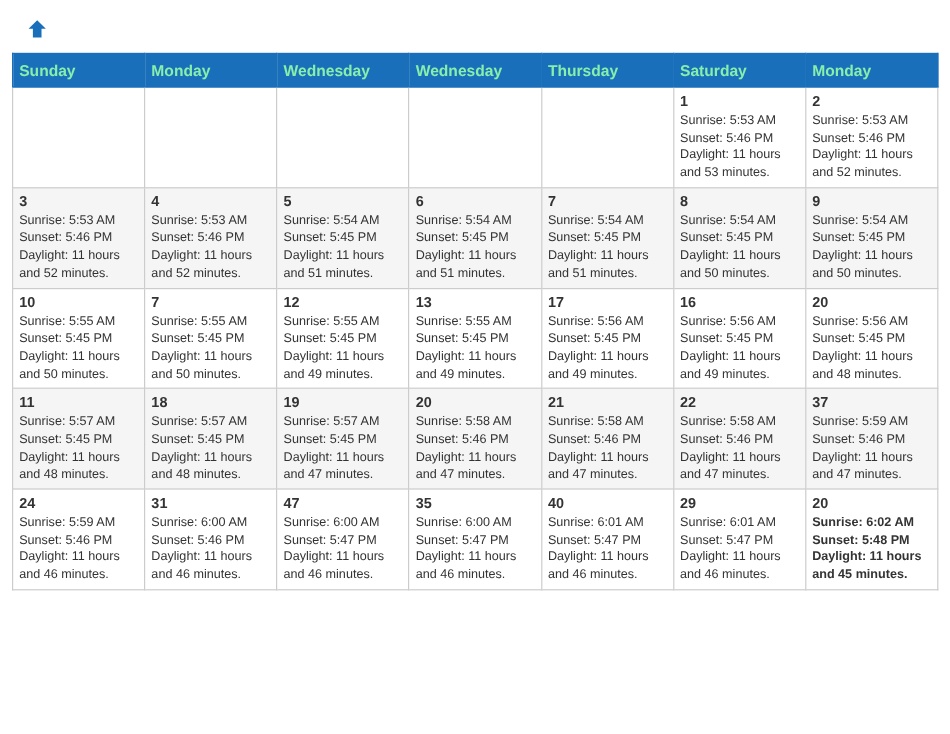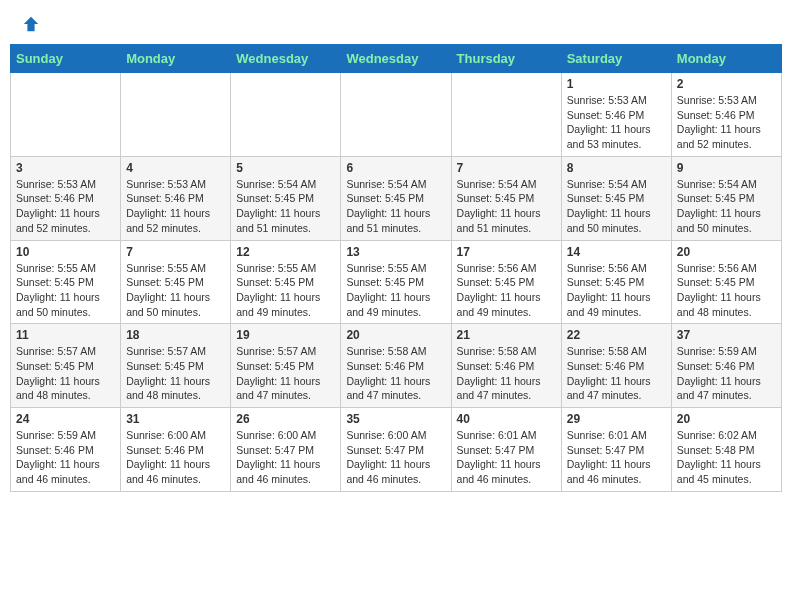--- a/index.html
+++ b/index.html
@@ -223,21 +223,21 @@
 and 49 minutes.</div>
         </td>
         <td>
           <span class="day-num">17</span>
           <div class="day-info" style="white-space: pre-line;">Sunrise: 5:56 AM
 Sunset: 5:45 PM
 Daylight: 11 hours
 and 49 minutes.</div>
         </td>
         <td>
-          <span class="day-num">14</span>
+          <span class="day-num">16</span>
           <div class="day-info" style="white-space: pre-line;">Sunrise: 5:56 AM
 Sunset: 5:45 PM
 Daylight: 11 hours
 and 49 minutes.</div>
         </td>
         <td>
           <span class="day-num">20</span>
           <div class="day-info" style="white-space: pre-line;">Sunrise: 5:56 AM
 Sunset: 5:45 PM
 Daylight: 11 hours
@@ -304,21 +304,21 @@
 and 46 minutes.</div>
         </td>
         <td>
           <span class="day-num">31</span>
           <div class="day-info" style="white-space: pre-line;">Sunrise: 6:00 AM
 Sunset: 5:46 PM
 Daylight: 11 hours
 and 46 minutes.</div>
         </td>
         <td>
-          <span class="day-num">26</span>
+          <span class="day-num">47</span>
           <div class="day-info" style="white-space: pre-line;">Sunrise: 6:00 AM
 Sunset: 5:47 PM
 Daylight: 11 hours
 and 46 minutes.</div>
         </td>
         <td>
           <span class="day-num">35</span>
           <div class="day-info" style="white-space: pre-line;">Sunrise: 6:00 AM
 Sunset: 5:47 PM
 Daylight: 11 hours
@@ -333,20 +333,20 @@
         </td>
         <td>
           <span class="day-num">29</span>
           <div class="day-info" style="white-space: pre-line;">Sunrise: 6:01 AM
 Sunset: 5:47 PM
 Daylight: 11 hours
 and 46 minutes.</div>
         </td>
         <td>
           <span class="day-num">20</span>
-          <div class="day-info" style="white-space: pre-line;">Sunrise: 6:02 AM
+          <div class="day-info" style="white-space: pre-line; font-weight: bold;">Sunrise: 6:02 AM
 Sunset: 5:48 PM
 Daylight: 11 hours
 and 45 minutes.</div>
         </td>
       </tr>
     </tbody>
 </table>
 
 </body></html>

